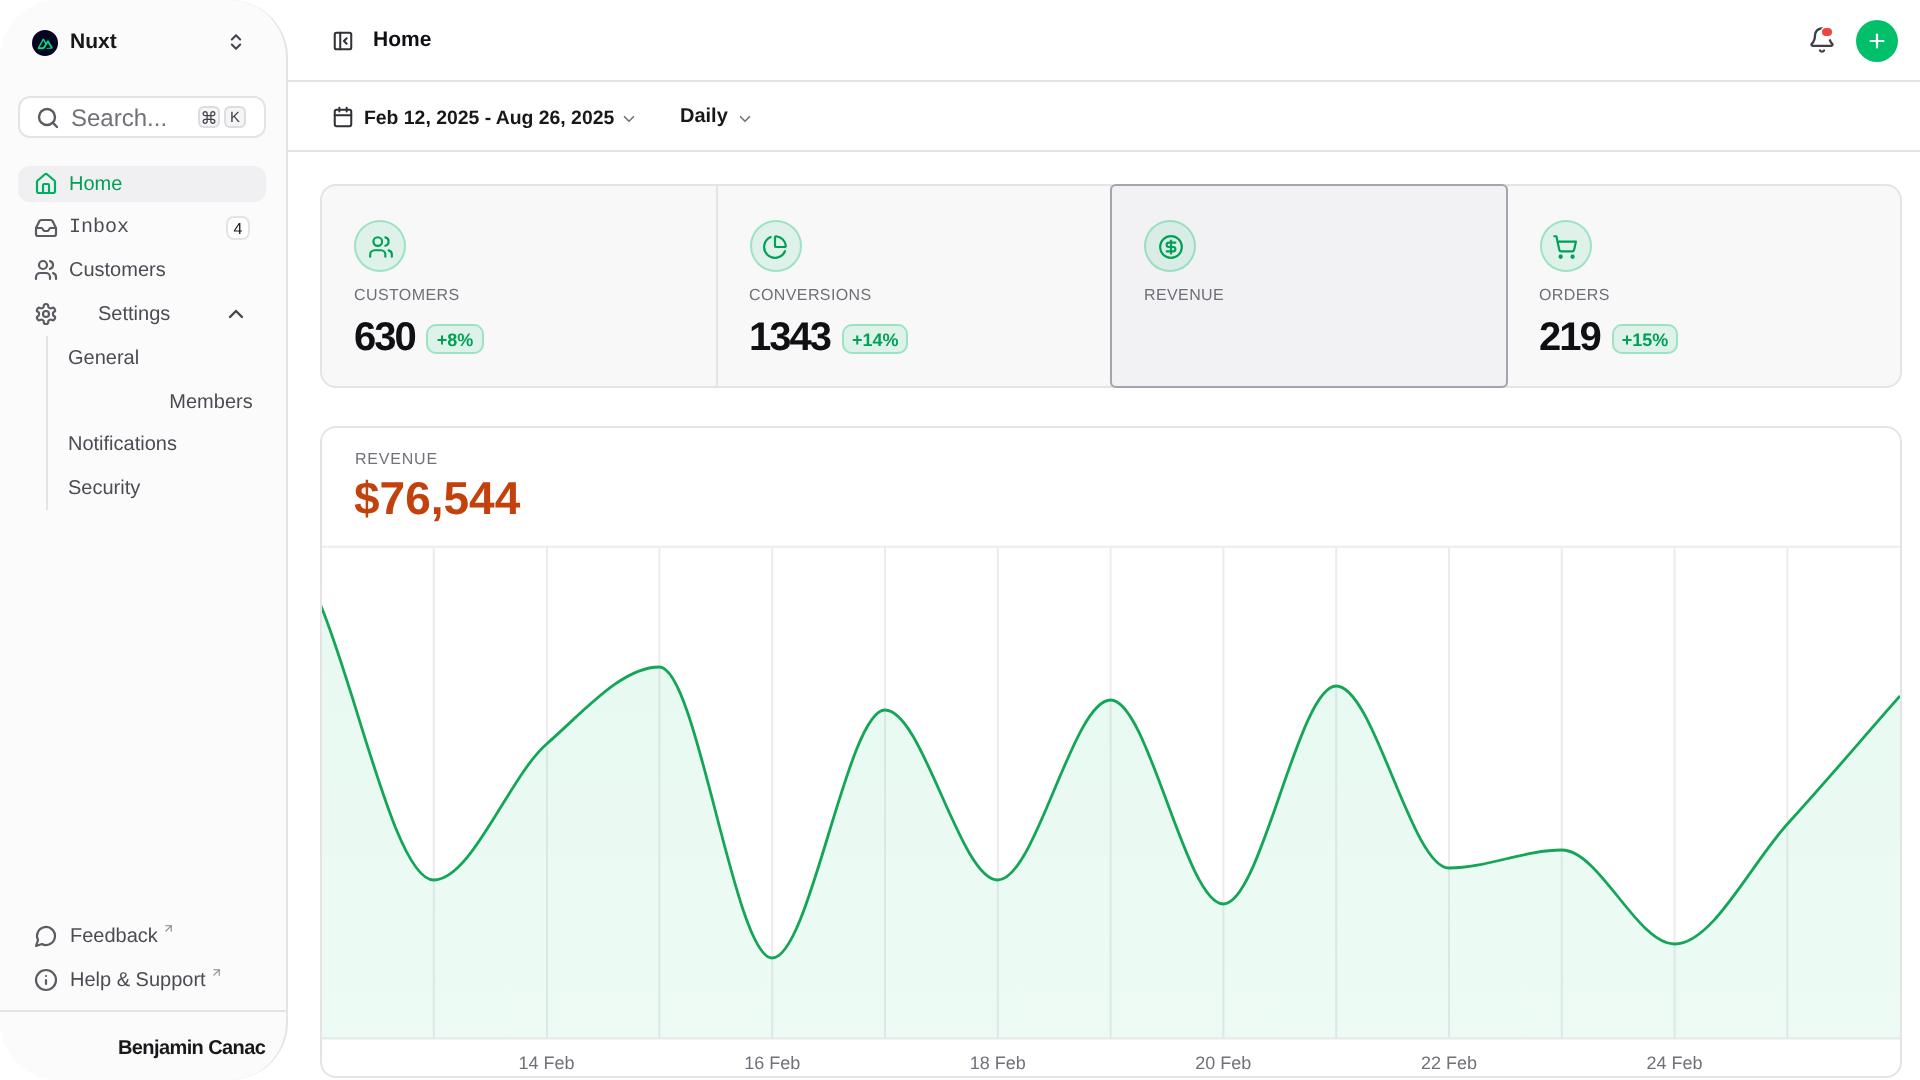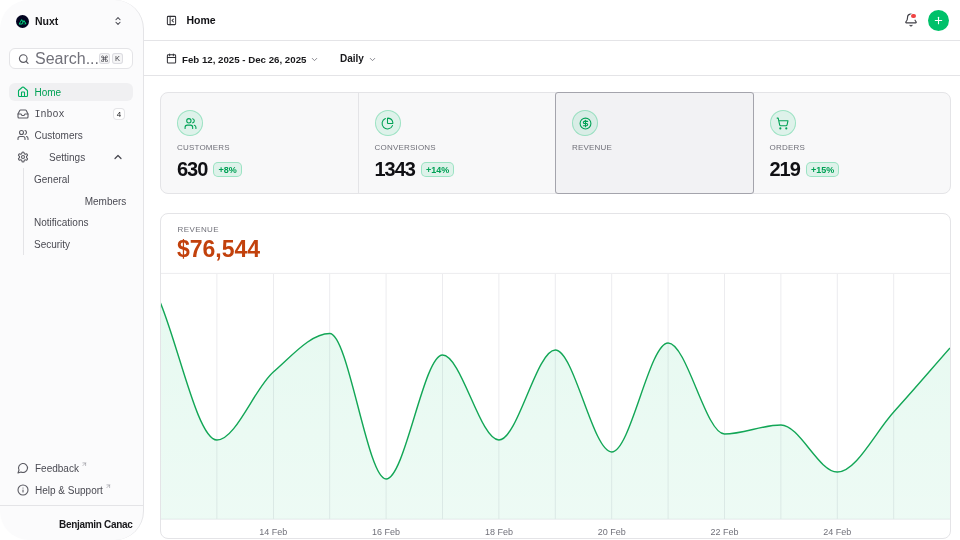--- a/index.html
+++ b/index.html
@@ -57,21 +57,21 @@
         <path d="m7 15 5 5 5-5"></path>
         <path d="m7 9 5-5 5 5"></path>
       </svg>
   </div>
 
   <div class="srow" style="top:48px; left:9px; width:124px; height:21px; background:#fff; border:1px solid #e4e4e7; border-radius:6px; padding:0 9px 0 8px;">
     <svg width="12" height="12" viewBox="0 0 24 24" fill="none" stroke="#5b5b63" stroke-width="2.4" stroke-linecap="round">
         <circle cx="11" cy="11" r="8"></circle>
         <path d="m21 21-4.3-4.3"></path>
       </svg>
-    <span style="font-size:16px;color:#71717a;margin-left:5.5px;">Search...</span>
+    <span style="font-size:12px;color:#71717a;margin-left:5.5px;">Search...</span>
     <span style="margin-left:auto;display:flex;gap:2px;">
         <span class="kbd" style="font-size:8.5px;">⌘</span>
         <span class="kbd" style="font-size:7.5px;">K</span>
       </span>
   </div>
 
   <div class="srow" style="top:83px; left:9px; width:124px; height:18px; background:#f0f0f2; border-radius:6px; padding-left:8px;">
     <svg class="nic" width="12" height="12" viewBox="0 0 24 24" fill="none" stroke="#00ae5f" stroke-width="2.2" stroke-linecap="round" stroke-linejoin="round">
         <path d="M15 21v-8a1 1 0 0 0-1-1h-4a1 1 0 0 0-1 1v8"></path>
         <path d="M3 10a2 2 0 0 1 .709-1.528l7-5.999a2 2 0 0 1 2.582 0l7 5.999A2 2 0 0 1 21 10v9a2 2 0 0 1-2 2H5a2 2 0 0 1-2-2z"></path>
@@ -174,21 +174,21 @@
       </svg>
   </span>
 </div>
 <div id="toolbar">
   <svg width="11" height="11" viewBox="0 0 24 24" fill="none" stroke="#303036" stroke-width="2.2" stroke-linecap="round" stroke-linejoin="round" style="position:absolute;left:22px;top:12px;">
       <path d="M8 2v4"></path>
       <path d="M16 2v4"></path>
       <rect width="18" height="18" x="3" y="4" rx="2"></rect>
       <path d="M3 10h18"></path>
     </svg>
-  <span style="position:absolute;left:38px;top:12.5px;font-size:9.7px;font-weight:600;color:#18181b;">Feb 12, 2025 - Dec 26, 2025</span>
+  <span style="position:absolute;left:38px;top:12.5px;font-size:9.7px;font-weight:600;color:#18181b;">Feb 12, 2025 - Aug 26, 2025</span>
   <svg width="9" height="9" viewBox="0 0 24 24" fill="none" stroke="#71717a" stroke-width="2.2" stroke-linecap="round" stroke-linejoin="round" style="position:absolute;left:166px;top:13.5px;">
       <path d="m6 9 6 6 6-6"></path>
     </svg>
   <span style="position:absolute;left:196px;top:12px;font-size:10px;font-weight:600;color:#18181b;">Daily</span>
   <svg width="9" height="9" viewBox="0 0 24 24" fill="none" stroke="#71717a" stroke-width="2.2" stroke-linecap="round" stroke-linejoin="round" style="position:absolute;left:223.5px;top:13.5px;">
       <path d="m6 9 6 6 6-6"></path>
     </svg>
 </div>
 <div id="stats">
   <div class="stat">

